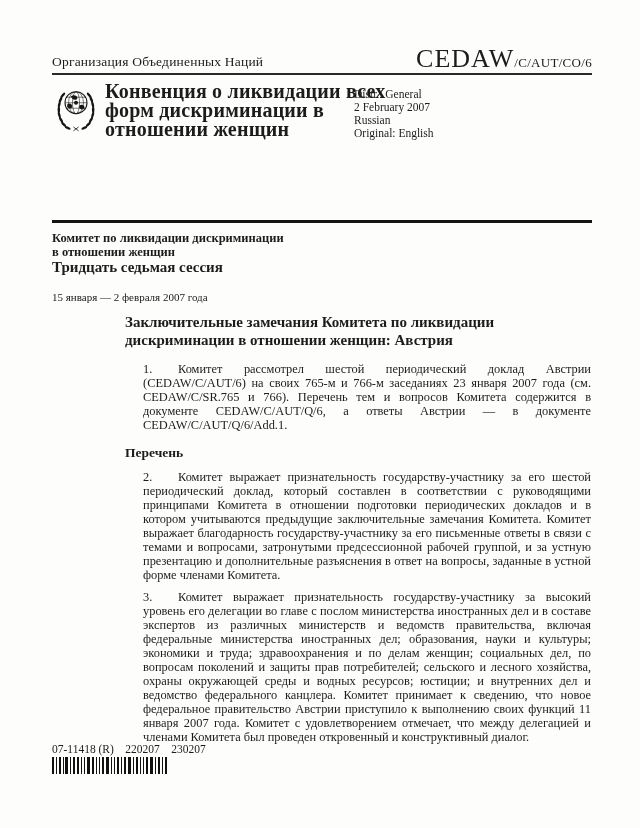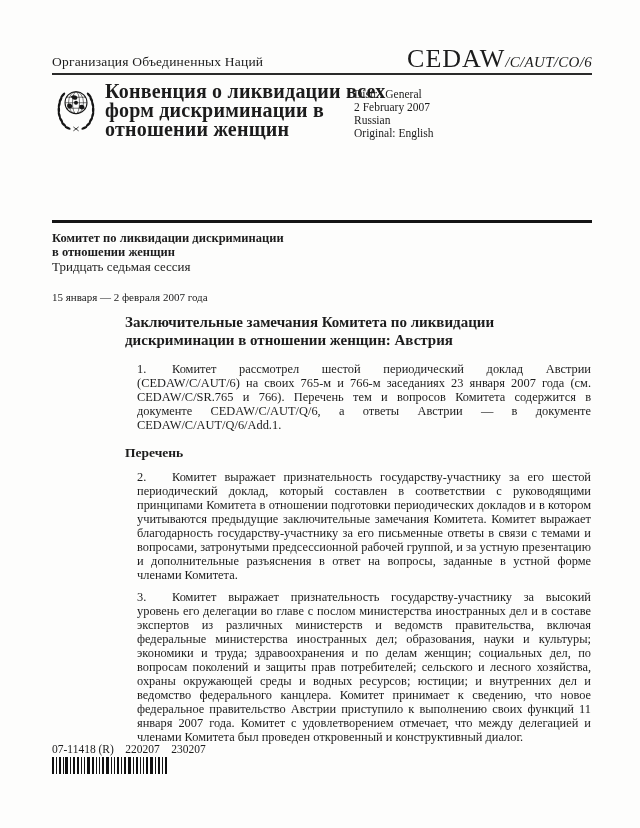--- a/index.html
+++ b/index.html
@@ -5,34 +5,34 @@
   html,body{margin:0;padding:0;}
   body{
     width:640px;height:828px;position:relative;
     background:#fdfdfc;color:#1c1c1c;
     font-family:"Liberation Serif","DejaVu Serif",serif;
     overflow:hidden;
   }
   .org-name{position:absolute;left:52px;top:54px;font-size:13.5px;letter-spacing:.2px;}
   .doc-symbol{position:absolute;right:48px;top:44px;white-space:nowrap;}
   .doc-symbol .acronym{font-size:26px;letter-spacing:1px;}
-  .doc-symbol .ref{font-size:15px;letter-spacing:.3px;font-style:italic;}
+  .doc-symbol .ref{font-size:13px;letter-spacing:.3px;}
   .rule-thin{position:absolute;left:52px;right:48px;top:73px;height:2px;background:#2a2a2a;}
   .emblem{position:absolute;left:54px;top:82px;width:44px;height:52px;}
   .conv-title{position:absolute;left:105px;top:82px;font-size:20px;font-weight:bold;line-height:19px;letter-spacing:.2px;}
   .distr{position:absolute;left:354px;top:88px;font-size:11.5px;line-height:13px;}
   .rule-thick{position:absolute;left:52px;right:48px;top:220px;height:3px;background:#151515;}
   .committee{position:absolute;left:52px;top:231px;}
   .committee .name{font-weight:bold;font-size:12.5px;line-height:14px;}
-  .committee .session{font-weight:normal;font-size:13px;line-height:12.5px;margin-top:2px;}
+  .committee .session{font-weight:bold;font-size:15px;line-height:12.5px;margin-top:2px;}
   .committee .dates{font-size:11px;line-height:12.5px;margin-top:17px;}
   .main{position:absolute;left:125px;top:313px;width:466px;}
   .main-title{font-weight:bold;font-size:15px;line-height:18px;margin:0 0 13px 0;}
   .section-heading{font-weight:bold;font-size:13.5px;margin:13px 0 9px 0;}
-  .para{font-size:12.4px;line-height:14px;text-align:justify;margin:0 0 8px 12px;
+  .para{font-size:12.4px;line-height:14px;text-align:justify;margin:0 0 8px 18px;
         -webkit-hyphens:auto;hyphens:auto;}
   .para-num{display:inline-block;width:35px;}
   .footer-id{position:absolute;left:52px;top:743px;font-size:11.5px;white-space:pre;}
   .barcode{position:absolute;left:52px;top:757px;}
 </style>
 </head>
 <body>
 
 <div class="org-name">Организация Объединенных Наций</div>
 

